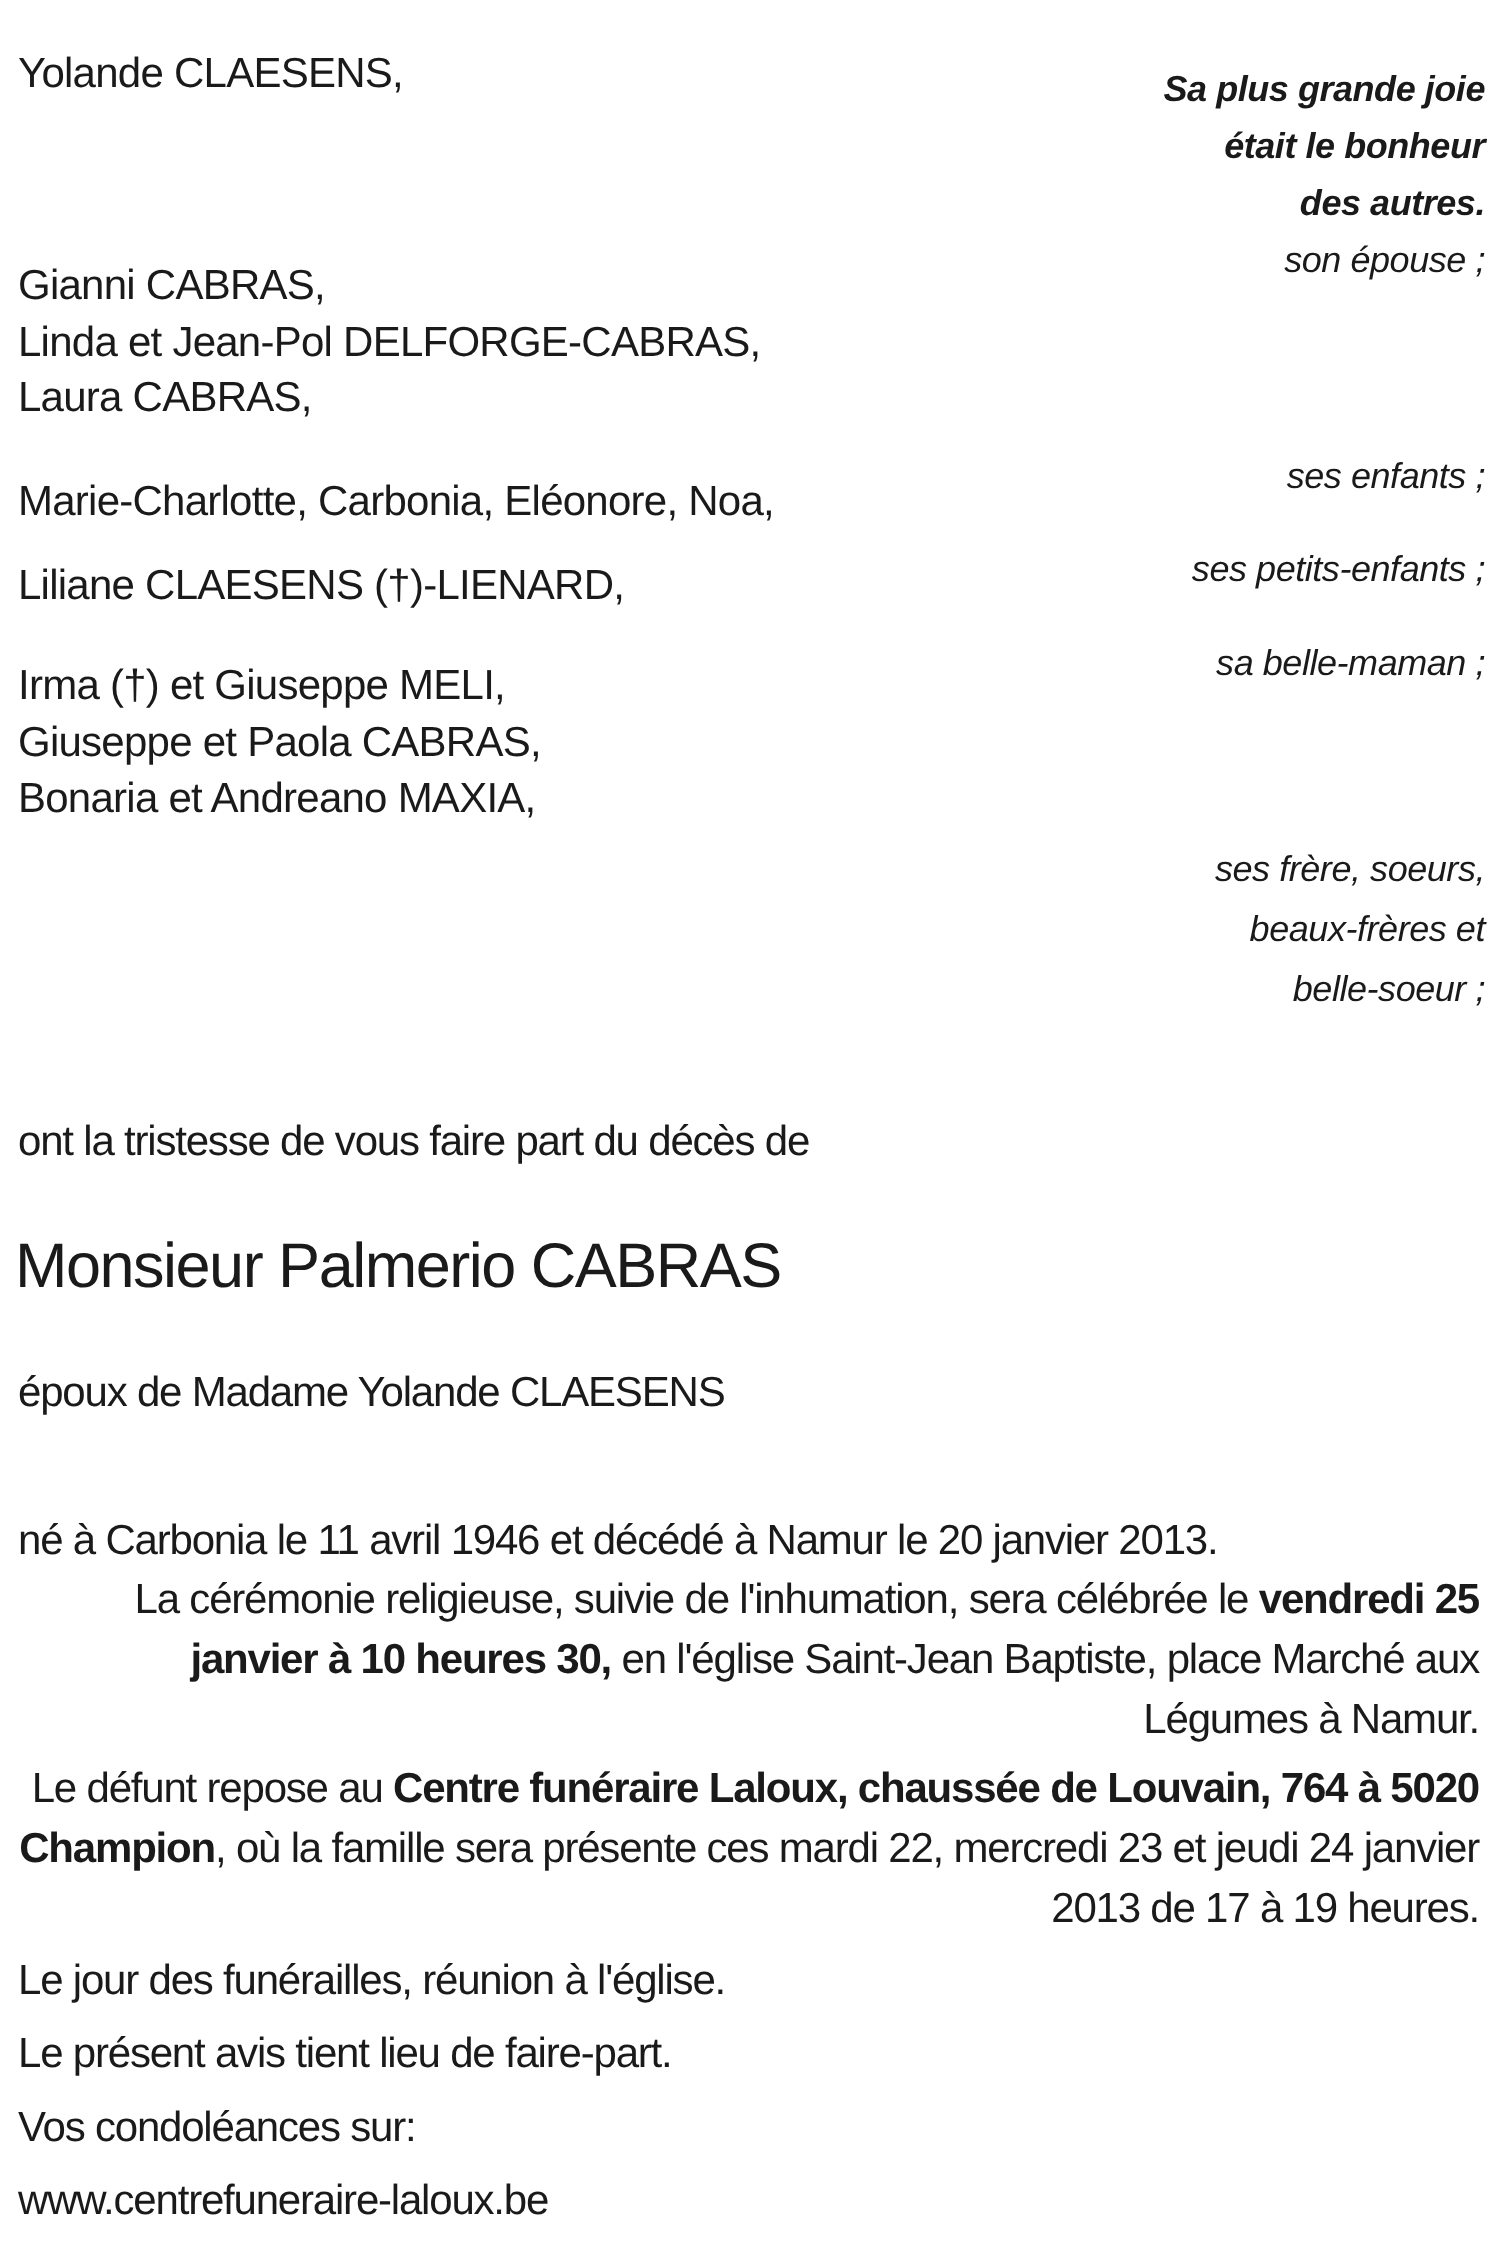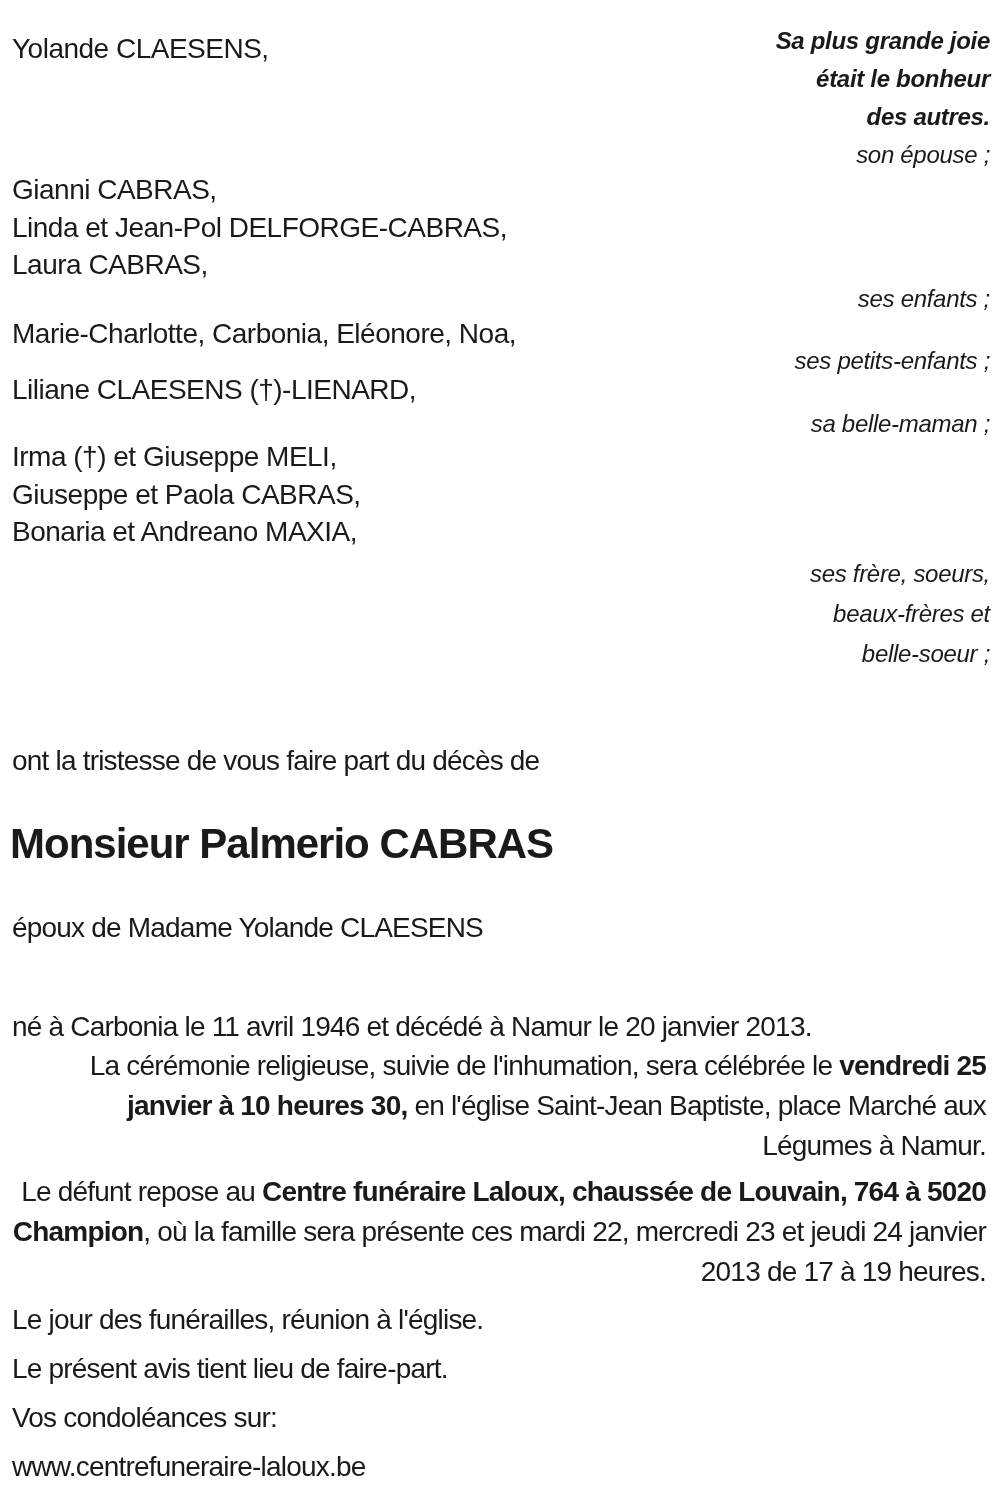--- a/index.html
+++ b/index.html
@@ -40,35 +40,36 @@
     text-align: right;
   }
   .para b, .para .bold-run { font-weight: 700; }
   .rightcol {
     right: 10px;
     text-align: right;
     font-style: italic;
     font-size: 24px;
     letter-spacing: -0.3px;
     white-space: nowrap;
+    margin-top: 19px;
   }
   .epitaph {
     line-height: 38px;
     font-weight: 700;
   }
   .epitaph .attribution {
     font-weight: 400;
   }
   .relation {
     line-height: 40px;
   }
   .title {
     left: 10px;
     font-size: 42px;
-    font-weight: 700;
+    font-weight: 400;
     letter-spacing: -1px;
     white-space: nowrap;
     text-align: center;
   }
 </style>
 </head>
 <body>
 
 <div class="page">
 
@@ -92,21 +93,21 @@
   <div class="abs rightcol relation" style="top:341px">ses petits-enfants ;</div>
 
   <div class="abs names" style="top:371px">Liliane CLAESENS (†)-LIENARD,</div>
   <div class="abs rightcol relation" style="top:404px">sa belle-maman ;</div>
 
   <div class="abs names" style="top:438px">
     <div>Irma (†) et Giuseppe MELI,</div>
     <div>Giuseppe et Paola CABRAS,</div>
     <div>Bonaria et Andreano MAXIA,</div>
   </div>
-  <div class="abs rightcol relation" style="top:554px">
+  <div class="abs rightcol relation" style="top:541px">
     <div>ses frère, soeurs,</div>
     <div>beaux-frères et</div>
     <div>belle-soeur ;</div>
   </div>
 
 
   <div class="abs bodyline" style="top:743px">ont la tristesse de vous faire part du décès de</div>
 
   <div class="abs title" style="top:820px">Monsieur Palmerio CABRAS</div>
 

